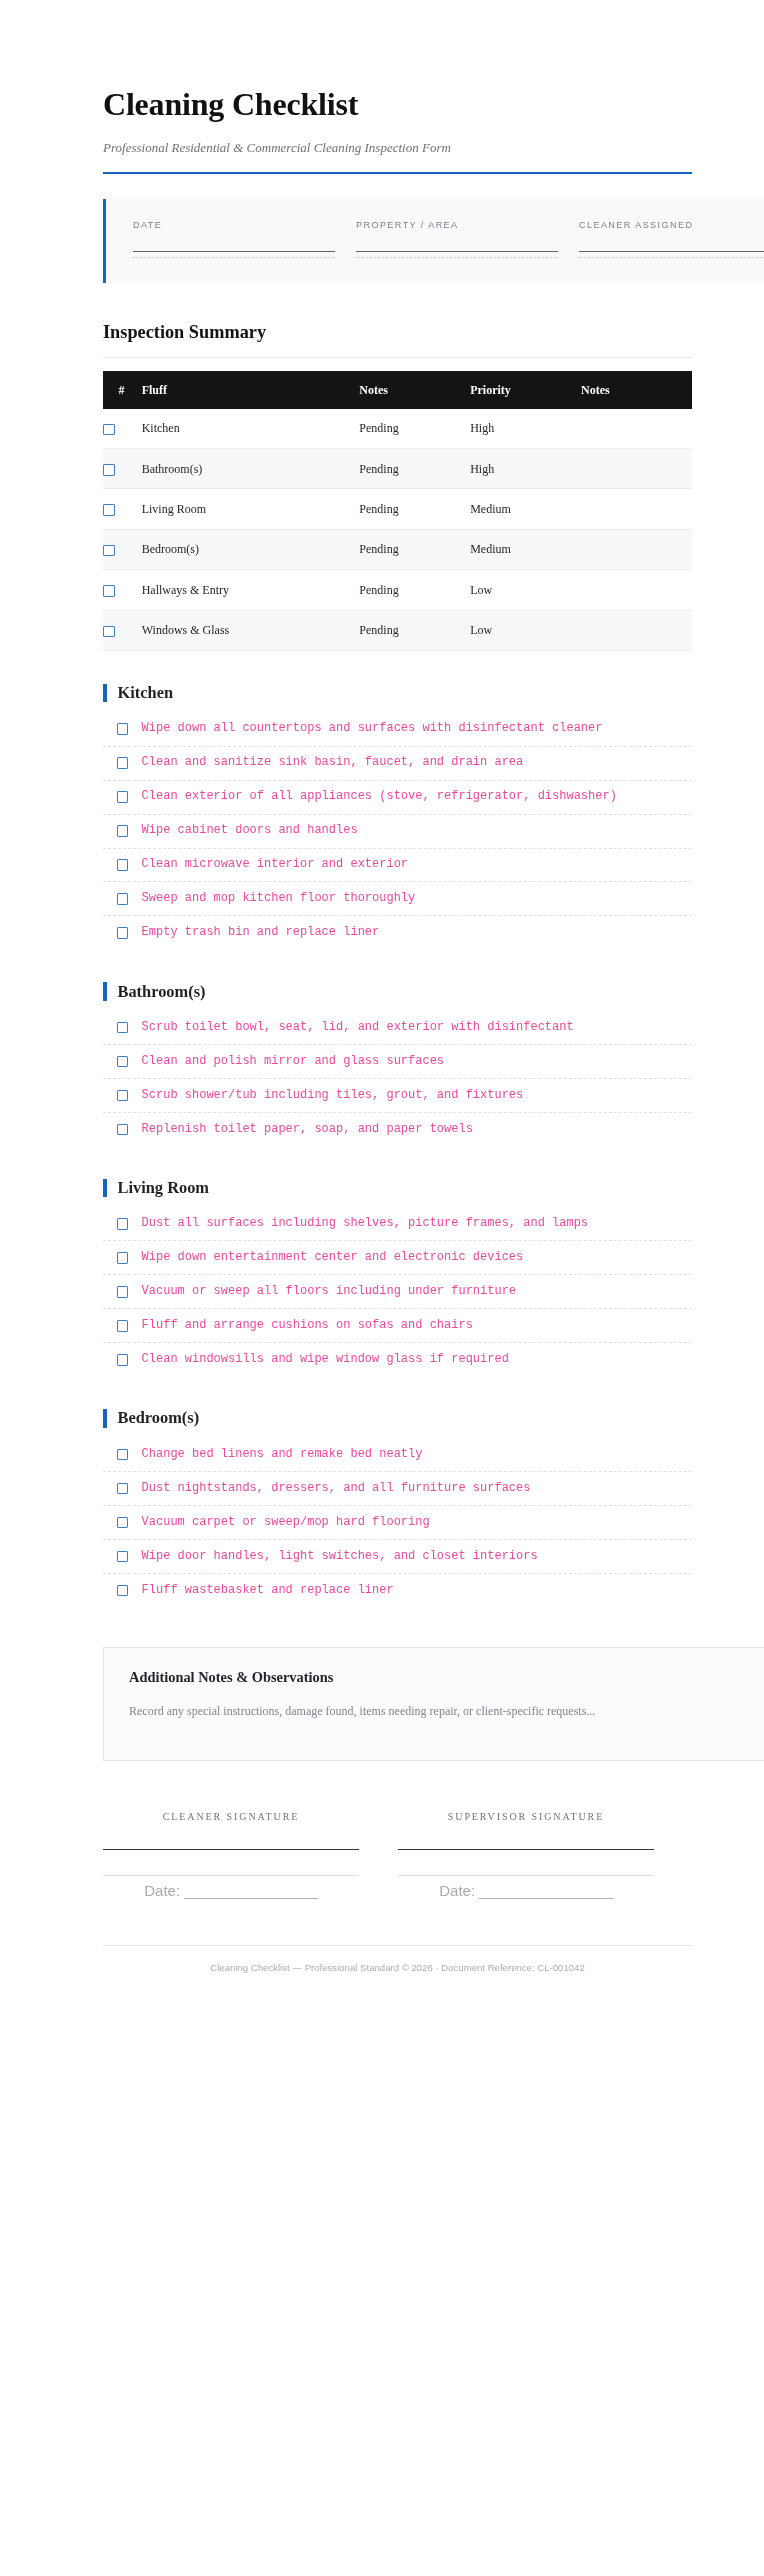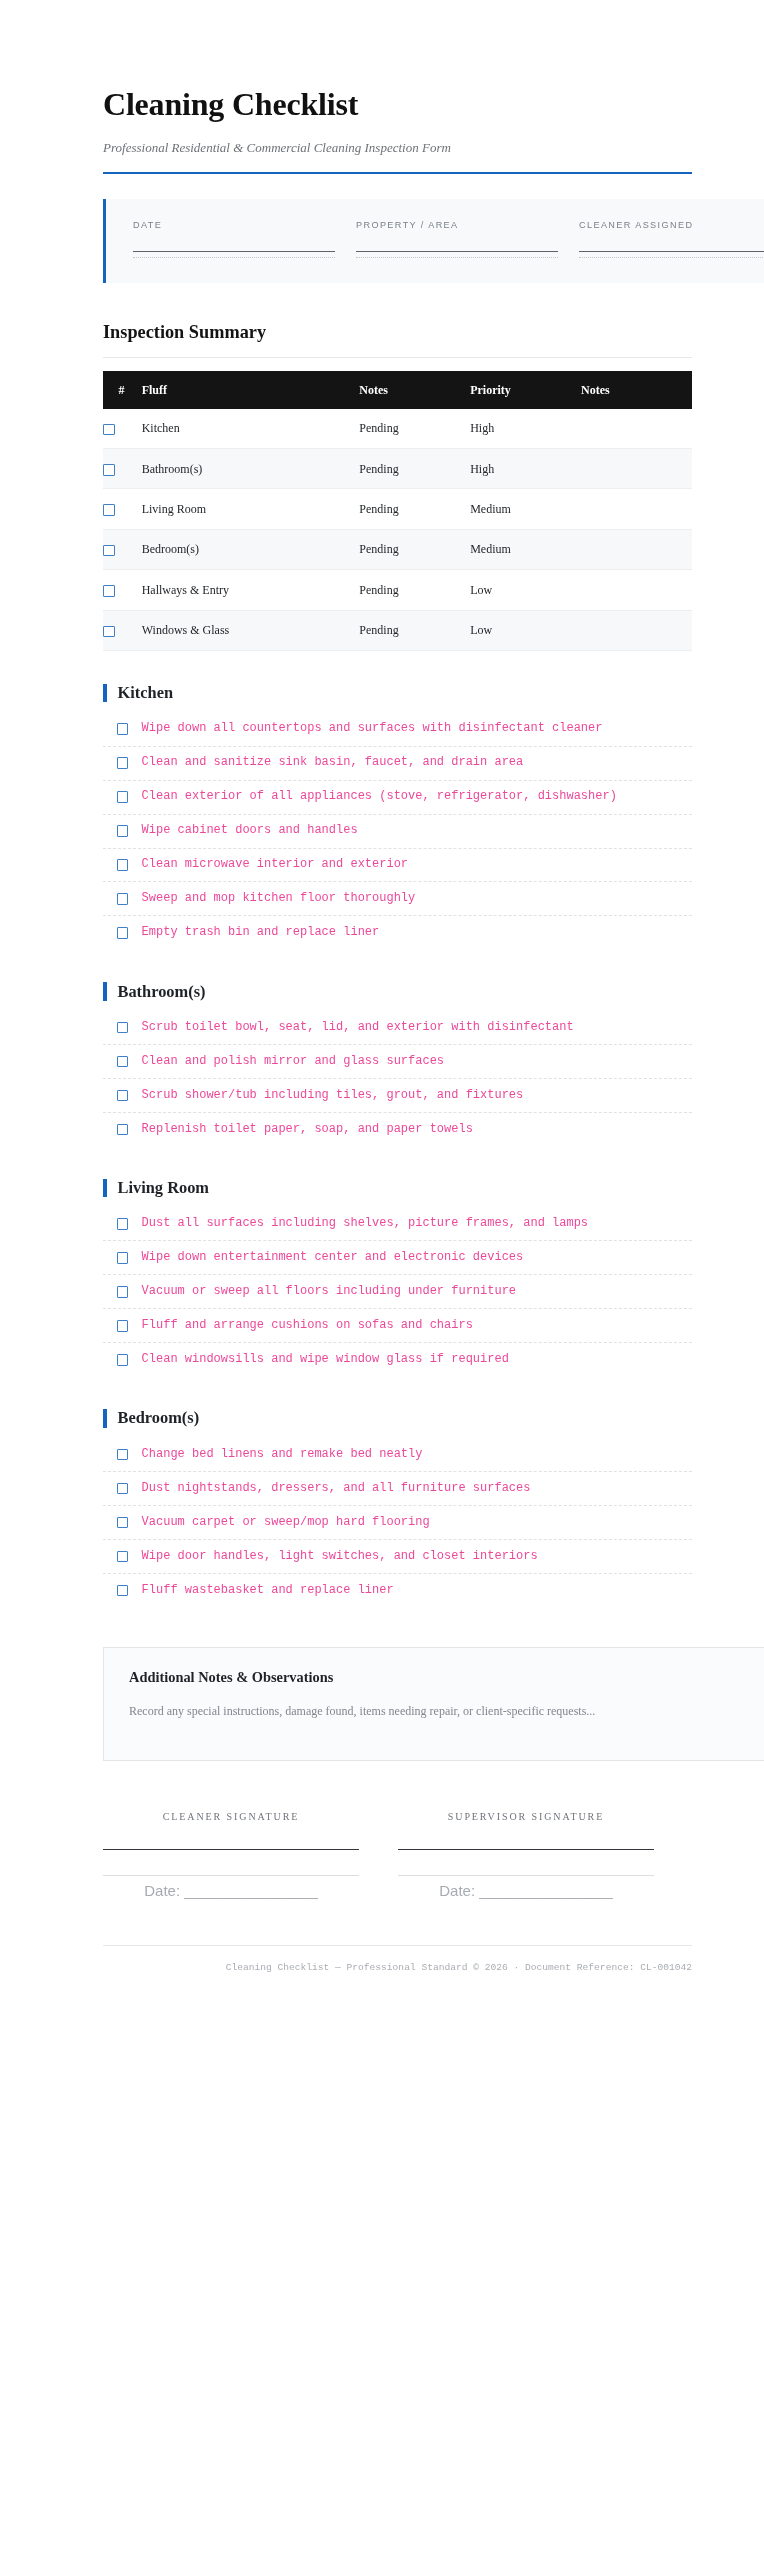--- a/index.html
+++ b/index.html
@@ -228,24 +228,24 @@
   }
 
   
   .footer {
     margin-top: 46px;
     border-top: 1px solid #e6e8ea;
     padding-top: 15.4px;
     width: 589px;
   }
   .footer-text {
-    font-family: Liberation Mono, monospace;
+    font-family: Liberation Sans, sans-serif;
     font-size: 9.6px;
     color: #a9adb2;
-    text-align: right;
+    text-align: center;
     line-height: 1.4;
   }
 </style>
 </head>
 <body>
 
 <div class="page">
   <div class="content">
 
     <h1 class="doc-title">Cleaning Checklist</h1>

